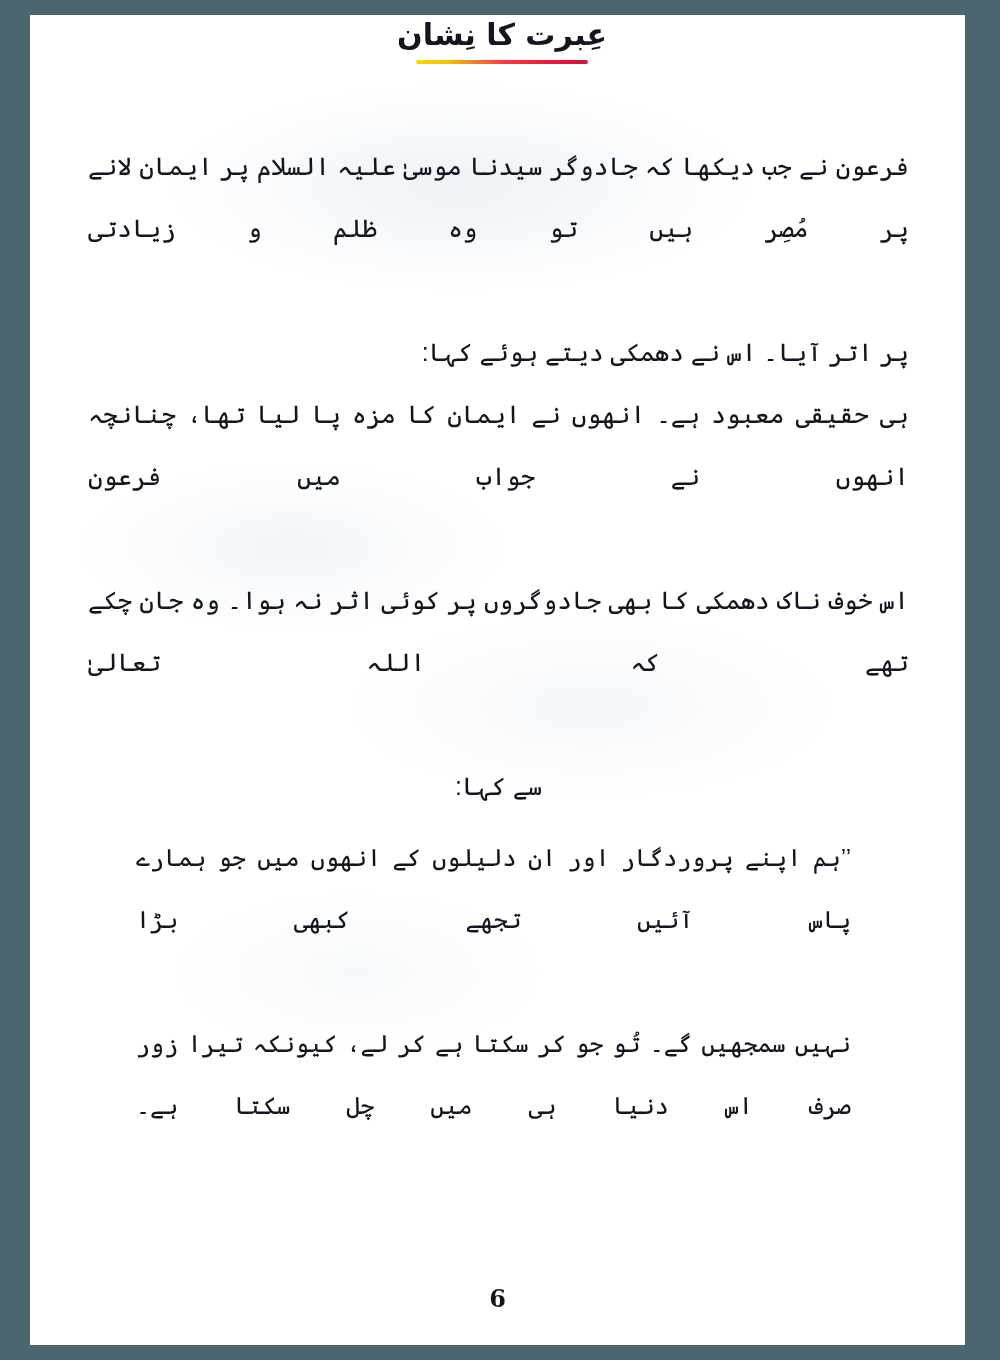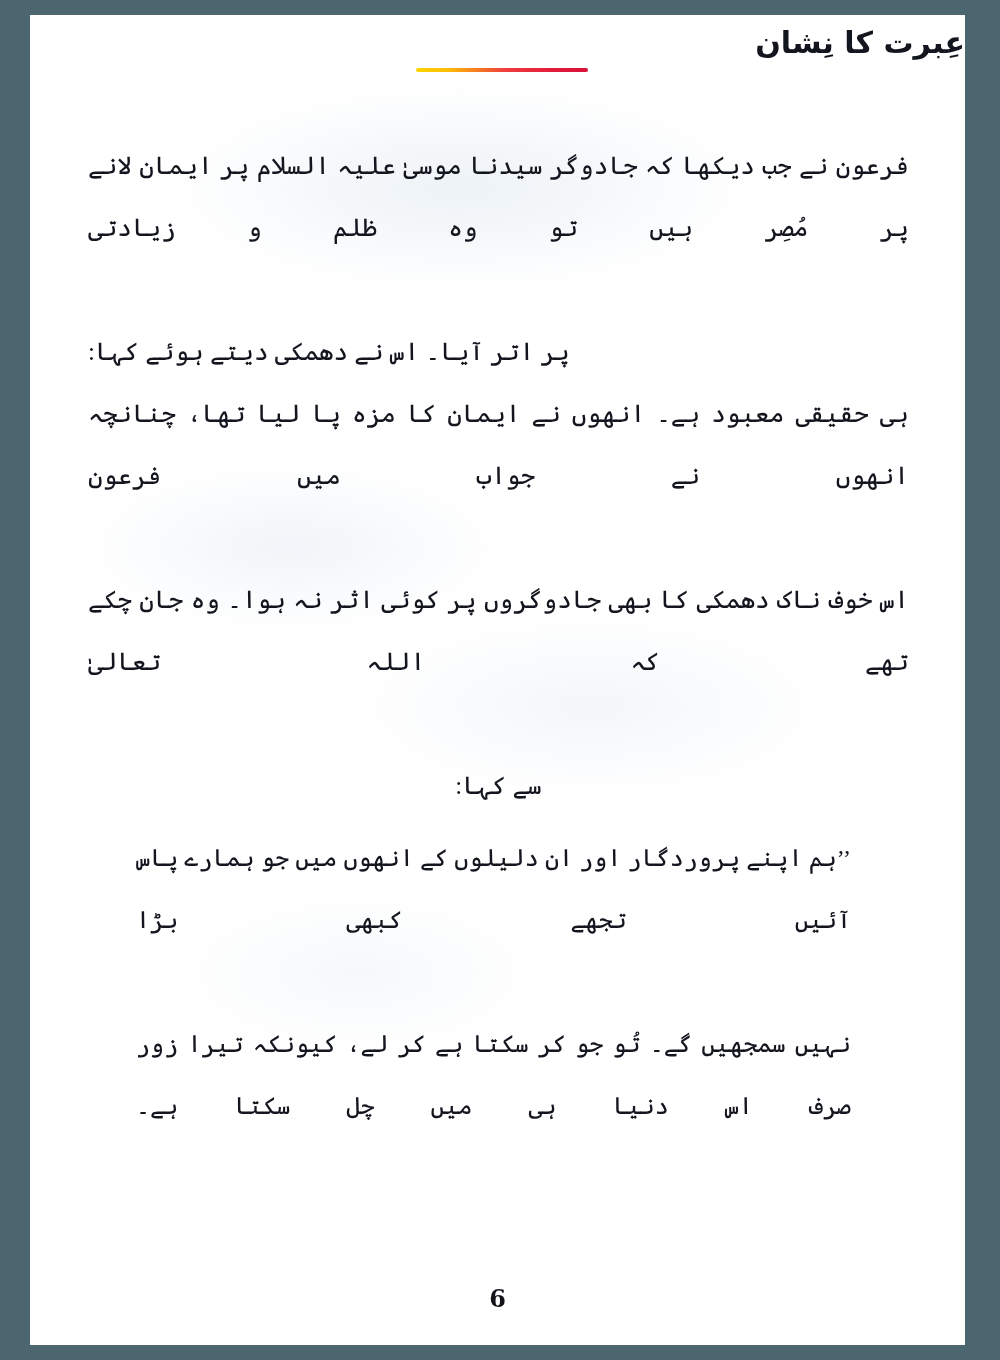--- a/index.html
+++ b/index.html
@@ -41,24 +41,24 @@
     background:
       radial-gradient(ellipse 420px 150px at 46% 13%, rgba(222,232,240,0.55), rgba(255,255,255,0) 70%),
       radial-gradient(ellipse 300px 120px at 28% 40%, rgba(224,233,241,0.45), rgba(255,255,255,0) 72%),
       radial-gradient(ellipse 340px 130px at 60% 52%, rgba(226,234,242,0.40), rgba(255,255,255,0) 72%),
       radial-gradient(ellipse 250px 110px at 35% 72%, rgba(228,236,242,0.35), rgba(255,255,255,0) 75%);
   }
 
   
   .page-header {
     position: absolute;
-    top: 8px;
+    top: 0;
     left: 0;
     right: 0;
-    text-align: right;
+    text-align: center;
     padding-left: 9px;
   }
   .doc-title {
     display: inline-block;
     font-family: "DejaVu Sans", "Liberation Sans", sans-serif;
     font-size: 30px;
     font-weight: 700;
     color: #14161f;
     line-height: 1.35;
     letter-spacing: 0.5px;
@@ -77,41 +77,41 @@
   .body-block {
     position: absolute;
     top: 120px;
     left: 58px;
     right: 56px;
     direction: rtl;
     text-align: justify;
   }
 
   .text-line {
-    font-family: Liberation Serif, serif;
+    font-family: Liberation Sans, sans-serif;
     font-size: 25px;
     line-height: 62px;
     color: #14161f;
     direction: rtl;
     text-align: justify;
     white-space: nowrap;
     letter-spacing: 0px;
   }
   
   .text-line.stretch {
     text-align: justify;
     white-space: normal;
     display: block;
   }
   .text-line.stretch::after {
     content: "";
     display: inline-block;
     width: 100%;
   }
-  .text-line.center  { text-align: left; white-space: normal; }
+  .text-line.center  { text-align: right; white-space: normal; }
   .text-line.left    { text-align: center;   white-space: normal; }
 
   
   .quote-block {
     margin: 0;
     padding: 0 58px 0 48px;
   }
   .quote-block .text-line { font-size: 24px; }
 
   .spacer-sm { height: 10px; }

